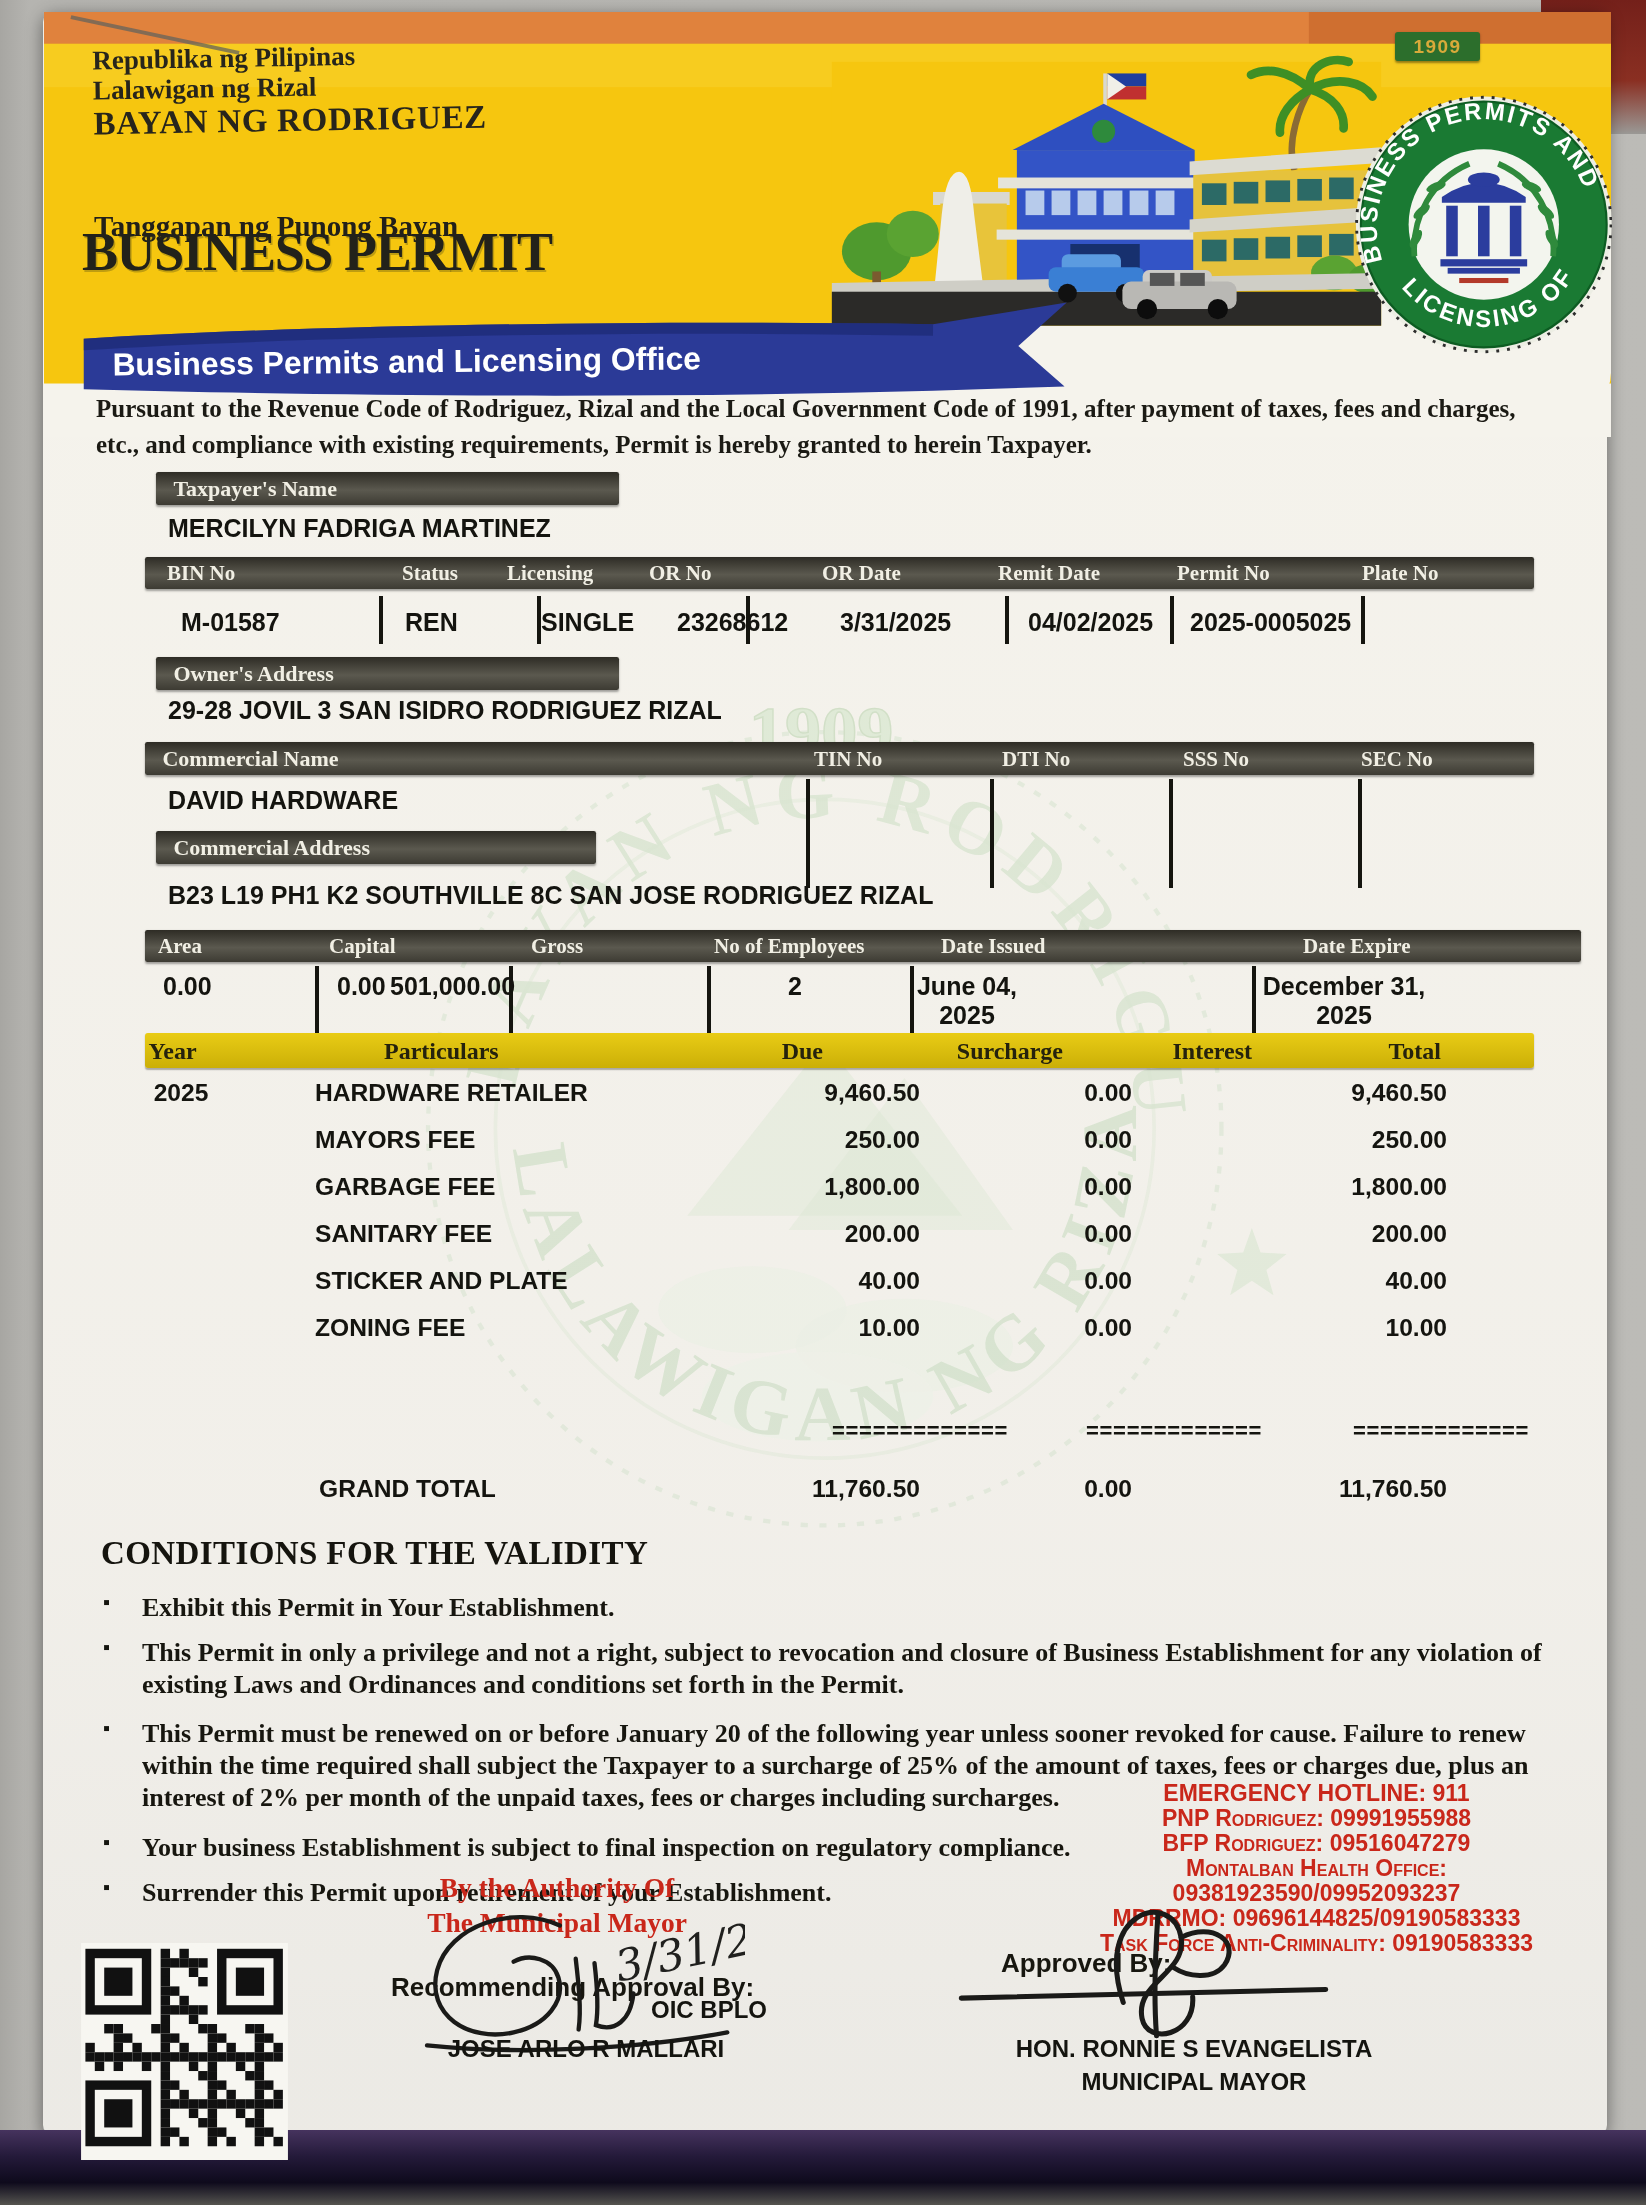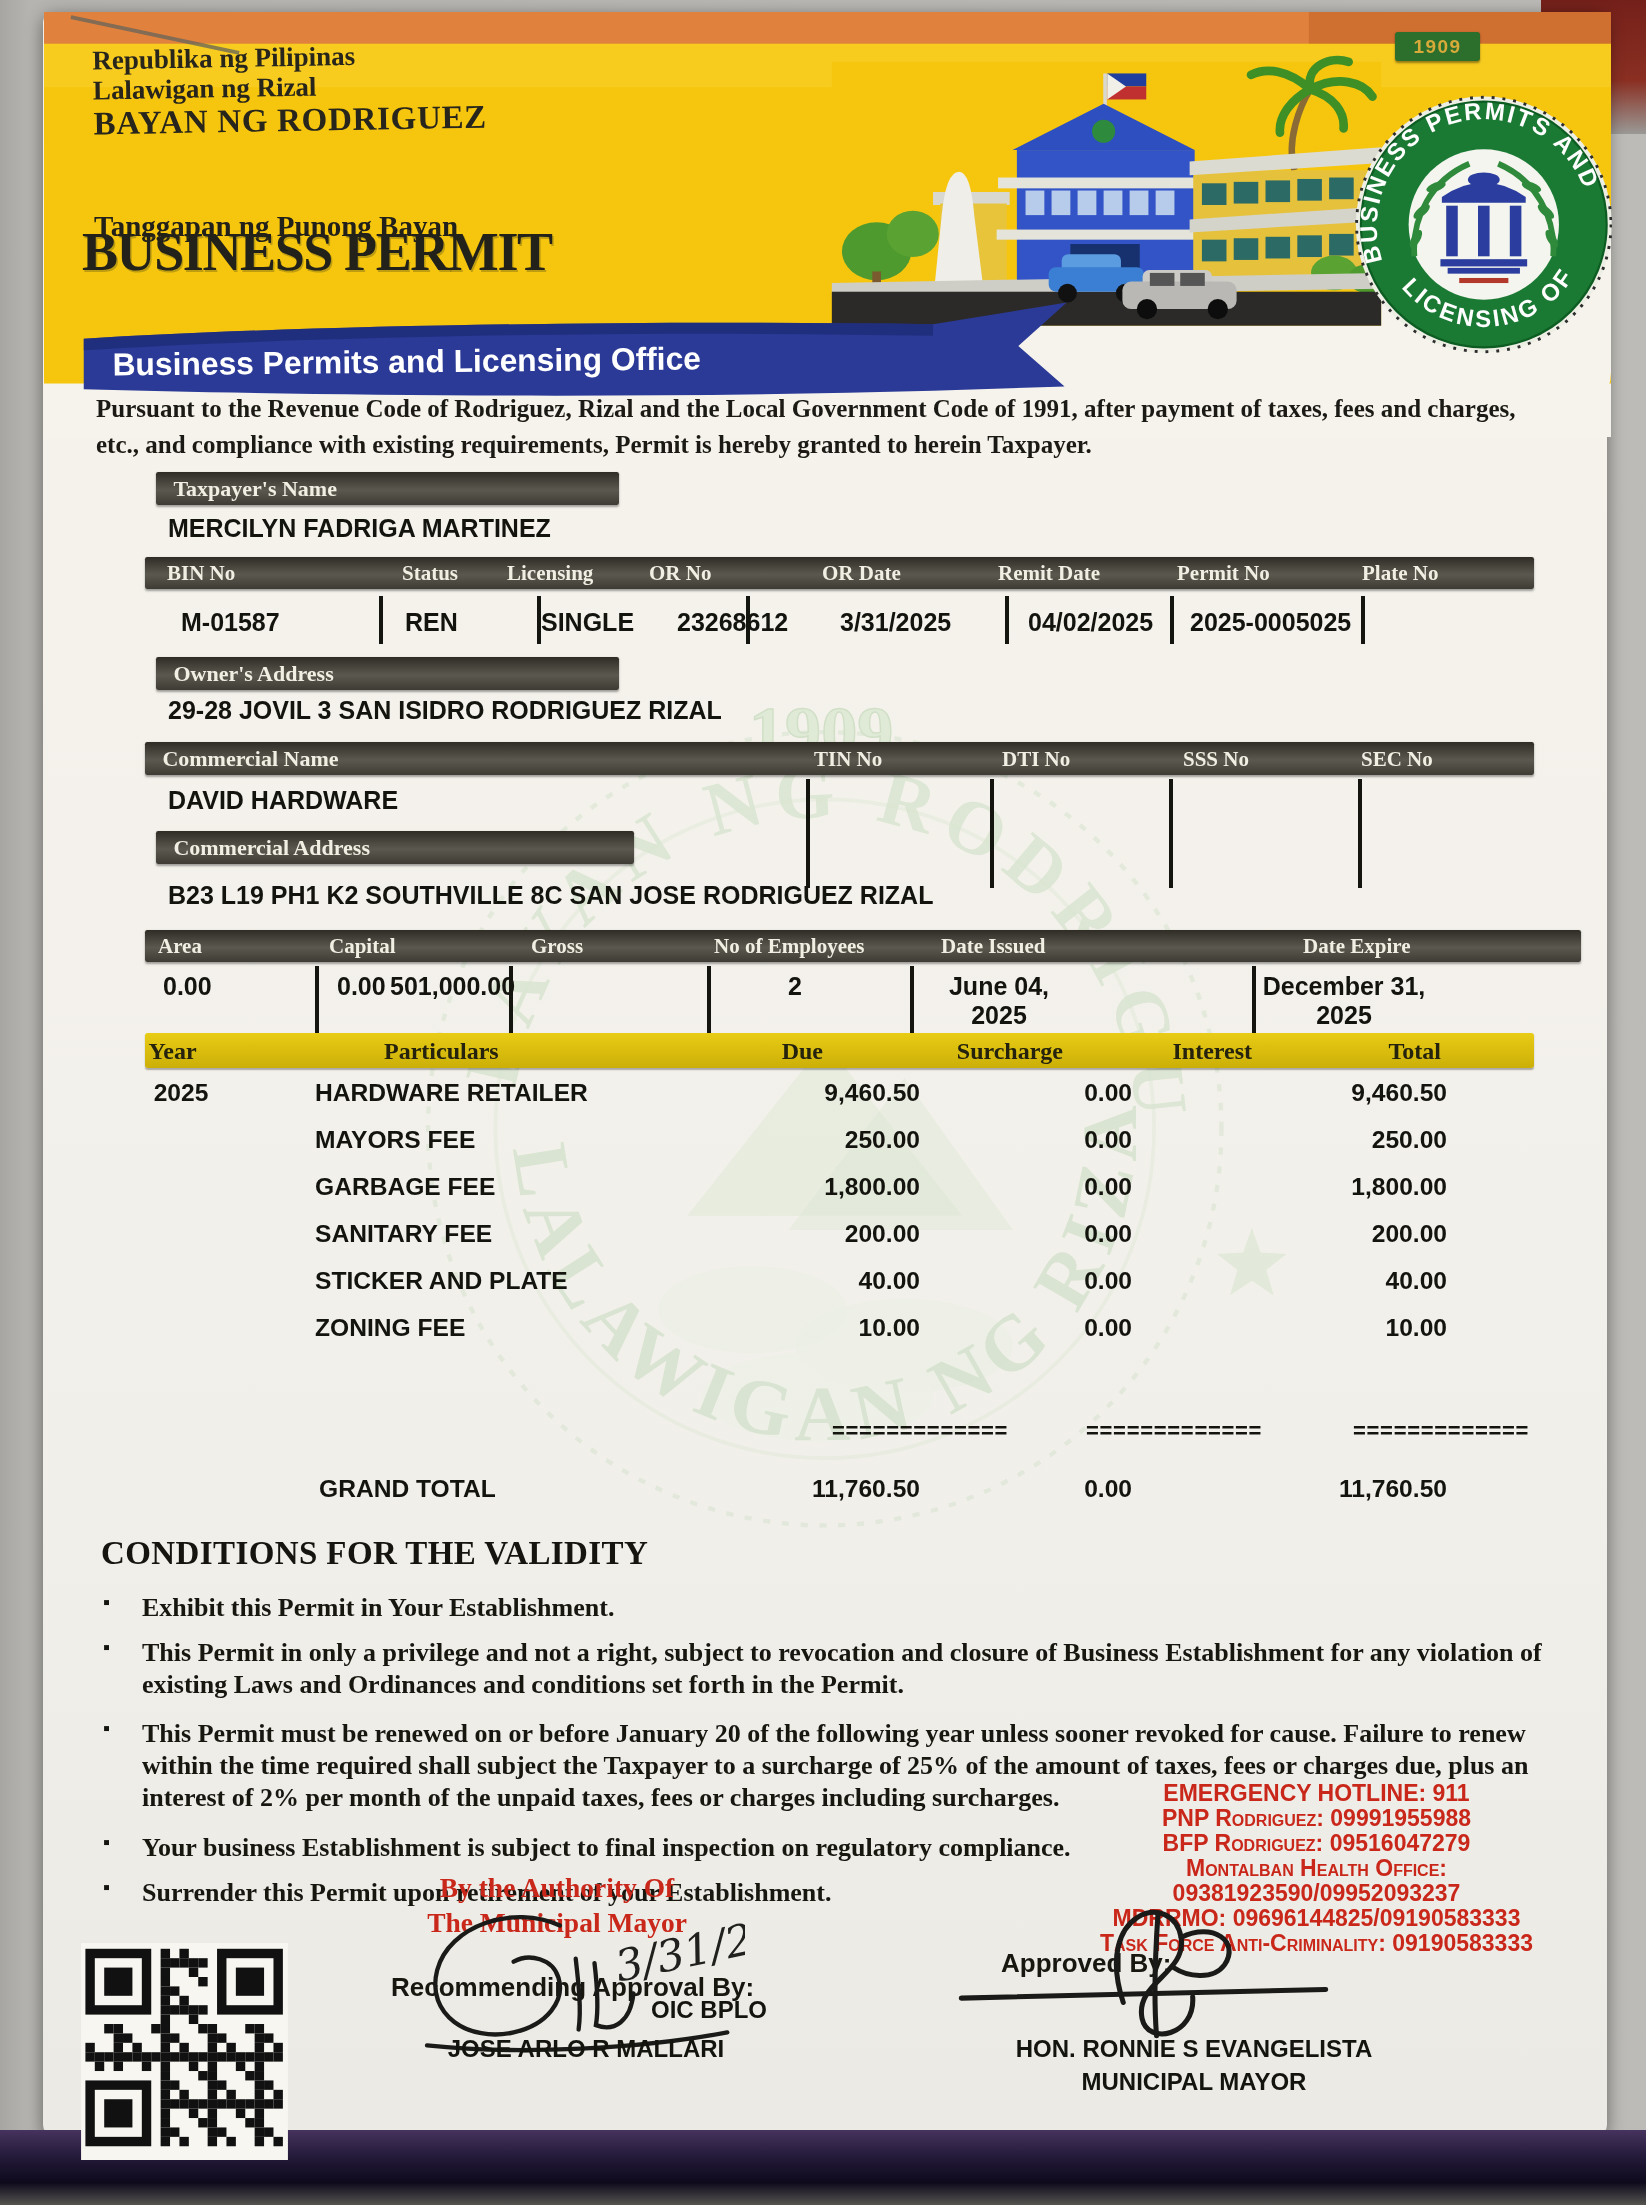--- a/index.html
+++ b/index.html
@@ -265,39 +265,39 @@
       <span class="colhead" style="left: 1216px;">SEC No</span>
     </div>
   <div class="abs vlabel" style="left:168px;top:786px;">DAVID HARDWARE</div>
   <div class="abs" id="reg-ticks" style="left:145px;top:779px;width:1389px;height:116px;z-index:3;">
       <div class="tick" style="left: 661px; top: 0px; height: 109px;"></div>
       <div class="tick" style="left: 845px; top: 0px; height: 109px;"></div>
       <div class="tick" style="left: 1024px; top: 0px; height: 109px;"></div>
       <div class="tick" style="left: 1213px; top: 0px; height: 109px;"></div>
     </div>
 
-  <div class="abs bar" style="left:156px;top:831px;width:478px;height:33px;">
+  <div class="abs bar" style="left:156px;top:831px;width:440px;height:33px;">
     <span class="lbl">Commercial Address</span>
   </div>
   <div class="abs vlabel" style="left:168px;top:881px;">B23 L19 PH1 K2 SOUTHVILLE 8C SAN JOSE RODRIGUEZ RIZAL</div>
 
   <div class="abs bar" id="stats-bar" style="left:145px;top:930px;width:1389px;height:32px;padding-left:47px;">
       <span class="colhead" style="left: 13px;">Area</span>
       <span class="colhead" style="left: 184px;">Capital</span>
       <span class="colhead" style="left: 386px;">Gross</span>
       <span class="colhead" style="left: 569px;">No of Employees</span>
       <span class="colhead" style="left: 796px;">Date Issued</span>
       <span class="colhead" style="left: 1158px;">Date Expire</span>
     </div>
   <div class="abs" id="stats-values" style="left:145px;top:965px;width:1389px;height:83px;z-index:3;">
       <div class=" vlabel" style="position: absolute; white-space: nowrap; left: 18px; top: 7.2px;">0.00</div>
       <div class=" vlabel" style="position: absolute; white-space: nowrap; left: 192px; top: 7.2px;">0.00</div>
       <div class=" vlabel" style="position: absolute; white-space: nowrap; left: 245px; width: 304px; text-align: left; top: 7.2px;">501,000.00</div>
       <div class=" vlabel" style="position: absolute; white-space: nowrap; left: 498px; width: 304px; text-align: center; top: 7.2px;">2</div>
-      <div class=" vlabel" style="position: absolute; white-space: nowrap; left: 702px; width: 304px; text-align: center; top: 7.2px;">
+      <div class=" vlabel" style="position: absolute; white-space: nowrap; left: 670px; width: 304px; text-align: center; top: 7.2px;">
         <div>June 04,</div>
         <div>2025</div>
       </div>
       <div class=" vlabel" style="position: absolute; white-space: nowrap; left: 1047px; width: 304px; text-align: center; top: 7.2px;">
         <div>December 31,</div>
         <div>2025</div>
       </div>
       <div class="tick" style="left: 170px; top: 1.4px; height: 67px;"></div>
       <div class="tick" style="left: 364px; top: 1.4px; height: 67px;"></div>
       <div class="tick" style="left: 562px; top: 1.4px; height: 67px;"></div>

